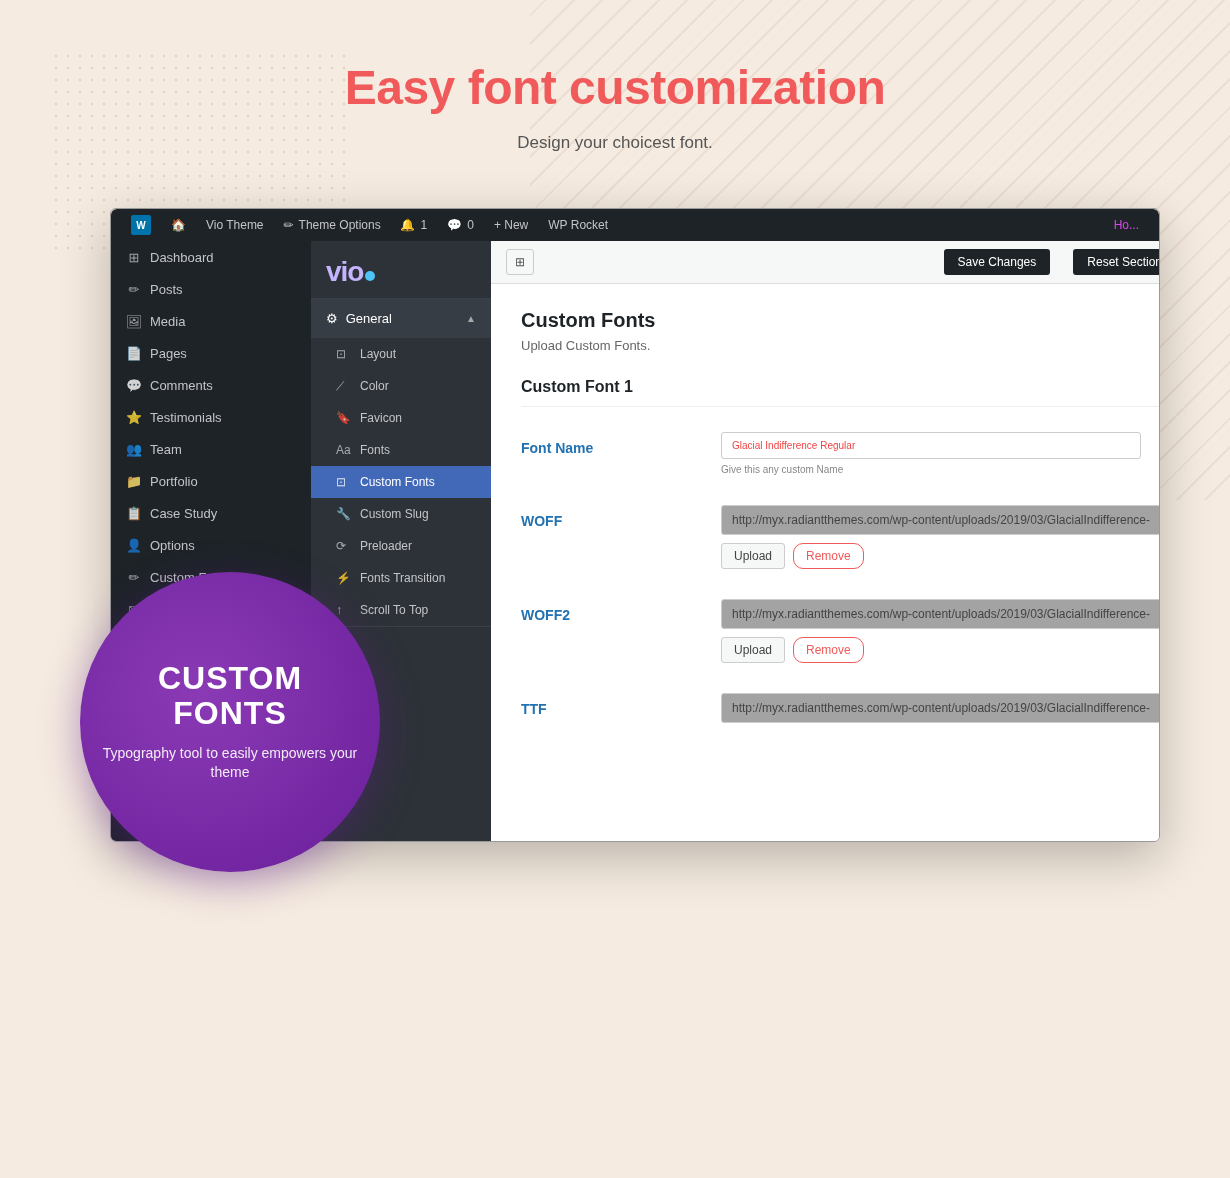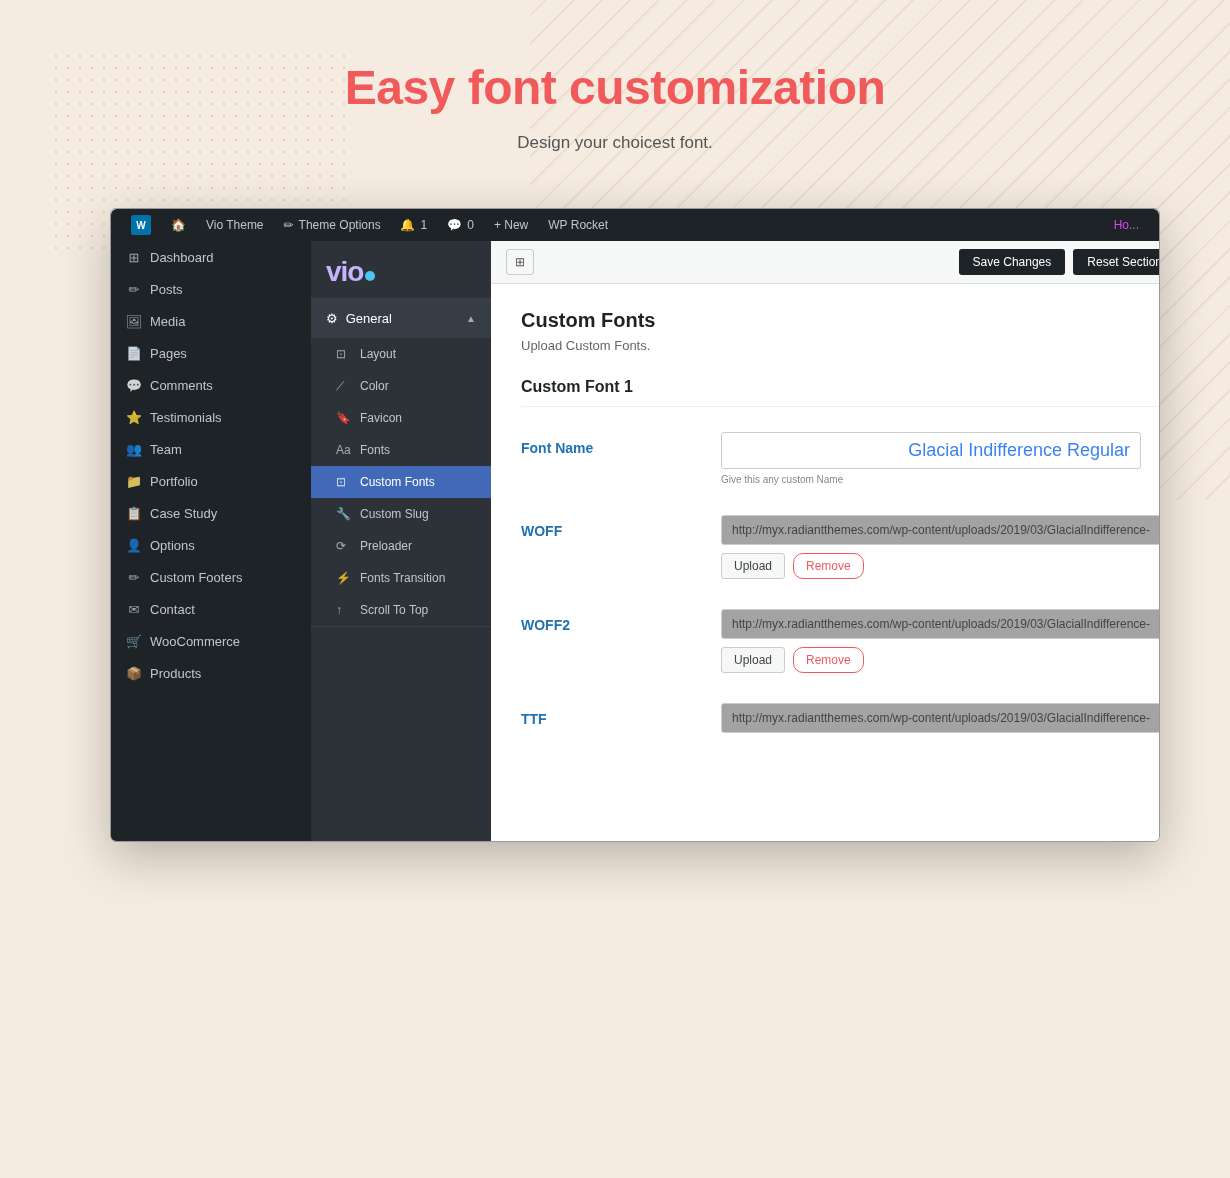--- a/index.html
+++ b/index.html
@@ -199,21 +199,21 @@
     .toolbar-btn {
       background: #f6f7f7;
       border: 1px solid #ccc;
       padding: 5px 8px;
       border-radius: 3px;
       font-size: 12px;
       cursor: pointer;
       color: #555;
     }
 
-    .toolbar-right { display: flex; gap: 8px; }
+    .toolbar-right { display: flex; gap: 23px; }
     .btn-save {
       background: #1d2327;
       color: white;
       border: none;
       padding: 6px 14px;
       border-radius: 3px;
       font-size: 12px;
       cursor: pointer;
       font-weight: 500;
     }
@@ -273,24 +273,23 @@
     .form-field {
       flex: 1;
     }
 
     .form-input {
       width: 100%;
       max-width: 420px;
       padding: 7px 10px;
       border: 1px solid #ccc;
       border-radius: 3px;
-      font-size: 18px;
-      color: #3b82f6;
+      font-size: 10px;
+      color: #ef4444;
       background: white;
-      text-align: right;
     }
 
     .form-hint {
       font-size: 10px;
       color: #888;
       margin-top: 5px;
     }
 
     .file-url-input {
       width: 100%;
@@ -615,15 +614,20 @@
                   <div class="form-field">
                     <div class="file-url-input">http://myx.radiantthemes.com/wp-content/uploads/2019/03/GlacialIndifference-</div>
                   </div>
                 </div>
               </div>
             </div>
           </div>
         </div>
       </div>
 
+      <div class="circle-badge">
+        <div class="badge-title">CUSTOM</div>
+        <div class="badge-title">FONTS</div>
+        <div class="badge-subtitle">Typography tool to easily empowers your theme</div>
+      </div>
     </div>
   </div>
 </div>
 
 </body></html>

